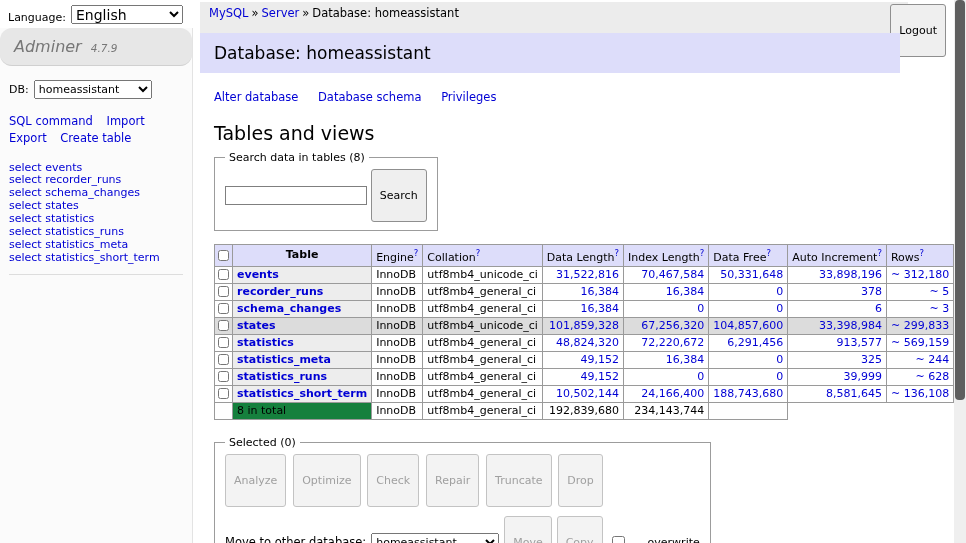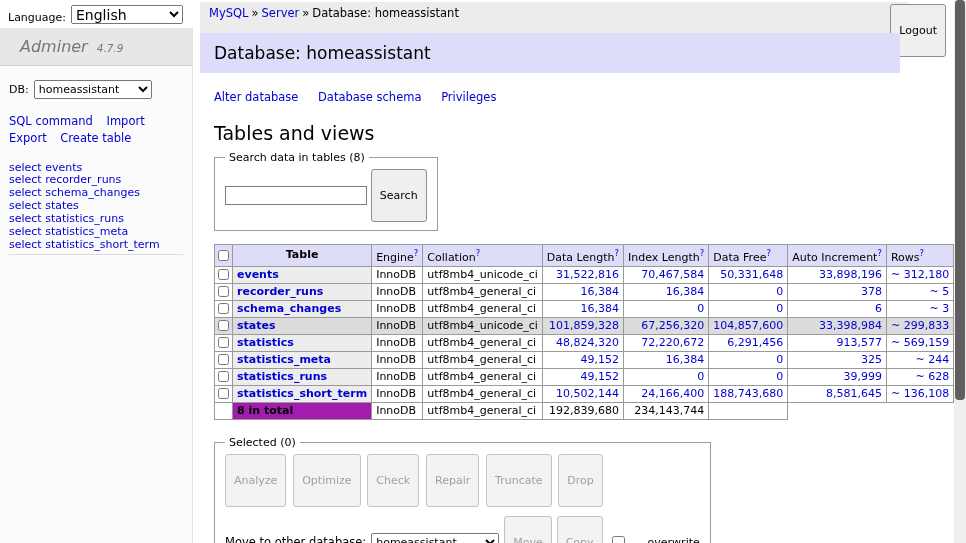--- a/index.html
+++ b/index.html
@@ -29,29 +29,29 @@
   }
   button:disabled { color: #a0a0a0; border-color: #c3c3c3; background: #f3f3f3; cursor: default; }
 
   
   .sidebar {
     position: absolute; left: 0; top: 28px; width: 193px; bottom: 0;
     background: #fbfbfb; border-right: 1px solid #e3e3e3;
   }
   .sidebar h1 {
     margin: 0 0 0 0; background: #e7e7e7; border-bottom: 1px solid #d0d0d0;
-    padding: 9px 20px; font-size: 16px; font-weight: 400; font-style: italic; color: #777;
+    padding: 9px 14px; font-size: 16px; font-weight: 400; font-style: italic; color: #777; border-radius: 12px;
   }
   .sidebar h1 a { color: #777; }
   .sidebar h1 .version { font-size: 10.5px; margin-left: 4px; color: #777; }
   .db-row { margin: 14px 9px 0; font-size: 11px; display: flex; align-items: center; gap: 5px; }
   .db-row select { width: 118px; height: 19px; font-size: 11px; font-family: inherit; }
   .sb-links { margin: 14px 9px 0; font-size: 11.5px; line-height: 1.5; }
   .sb-links a { margin-right: 10px; }
-  .sb-tables { margin: 14px 9px 0; padding-bottom: 2px; border-bottom: 1px solid #ddd; font-size: 11px; line-height: 12.9px; }
+  .sb-tables { margin: 14px 9px 0; padding-bottom: 9px; border-bottom: 1px solid #ddd; font-size: 11px; line-height: 12.9px; }
   .sb-tables .tline { white-space: nowrap; }
 
   
   .content { position: absolute; left: 200px; top: 24px; right: 12px; bottom: 0; overflow: hidden; }
   h2.db-title {
     margin: 9px 54px 0 0; background: #ddddfa; padding: 10px 14px;
     font-size: 17px; font-weight: 400;
   }
   .db-links { margin: 17px 0 0 14px; font-size: 11.5px; }
   .db-links a { margin-right: 16px; }
@@ -70,21 +70,21 @@
   }
   table.db-tables thead th { background: #ddddfa; }
   table.db-tables thead th.col-table { font-weight: bold; text-align: center; }
   table.db-tables thead th sup a { font-size: 8.5px; color: #0000d4; }
   table.db-tables tbody th { background: #ededed; }
   table.db-tables tbody th a { font-weight: bold; }
   table.db-tables td.num, table.db-tables th.num { text-align: right; }
   table.db-tables td.check, table.db-tables th.check { text-align: center; width: 19px; padding: 0 2px; }
   table.db-tables input[type=checkbox] { width: 11px; height: 11px; margin: 1px; vertical-align: middle; }
   table.db-tables tr.hl td, table.db-tables tr.hl th { background: #dcdcdc; }
-  table.db-tables tr.total-row th { background: #a21caf; font-weight: bold; }
+  table.db-tables tr.total-row th { background: #15803d; font-weight: normal; }
   .w-table { min-width: 112px; } .w-engine { min-width: 44px; } .w-coll { min-width: 92px; }
   .w-dlen { min-width: 70px; } .w-ilen { min-width: 71px; } .w-dfree { min-width: 60px; }
   .w-ai { min-width: 75px; } .w-rows { min-width: 57px; } .w-comment { min-width: 56px; }
 
   
   .selected-fs { margin: 16px 0 0 14px; }
   .selected-fs .btn-row button { margin-right: 3px; }
   .selected-fs .move-row { margin-top: 9px; font-size: 11.5px; display: flex; align-items: center; gap: 5px; }
   .selected-fs .move-row select { width: 128px; height: 19px; font-size: 11px; font-family: inherit; }
   .selected-fs label { display: inline-flex; align-items: center; gap: 20px; font-size: 11px; }
@@ -136,20 +136,21 @@
       <a>Export</a>
       <a>Create table</a>
     </div>
   </div>
 
   <div class="sb-tables">
     <div class="tline"><a>select</a> <a>events</a></div>
     <div class="tline"><a>select</a> <a>recorder_runs</a></div>
     <div class="tline"><a>select</a> <a>schema_changes</a></div>
     <div class="tline"><a>select</a> <a>states</a></div>
+    <div class="tline"><a>select</a> <a>statistics</a></div>
     <div class="tline"><a>select</a> <a>statistics_runs</a></div>
     <div class="tline"><a>select</a> <a>statistics_meta</a></div>
     <div class="tline"><a>select</a> <a>statistics_short_term</a></div>
   </div>
 </div>
 
 <div class="content">
   <h2 class="db-title">Database: homeassistant</h2>
 
   <div class="db-links">

